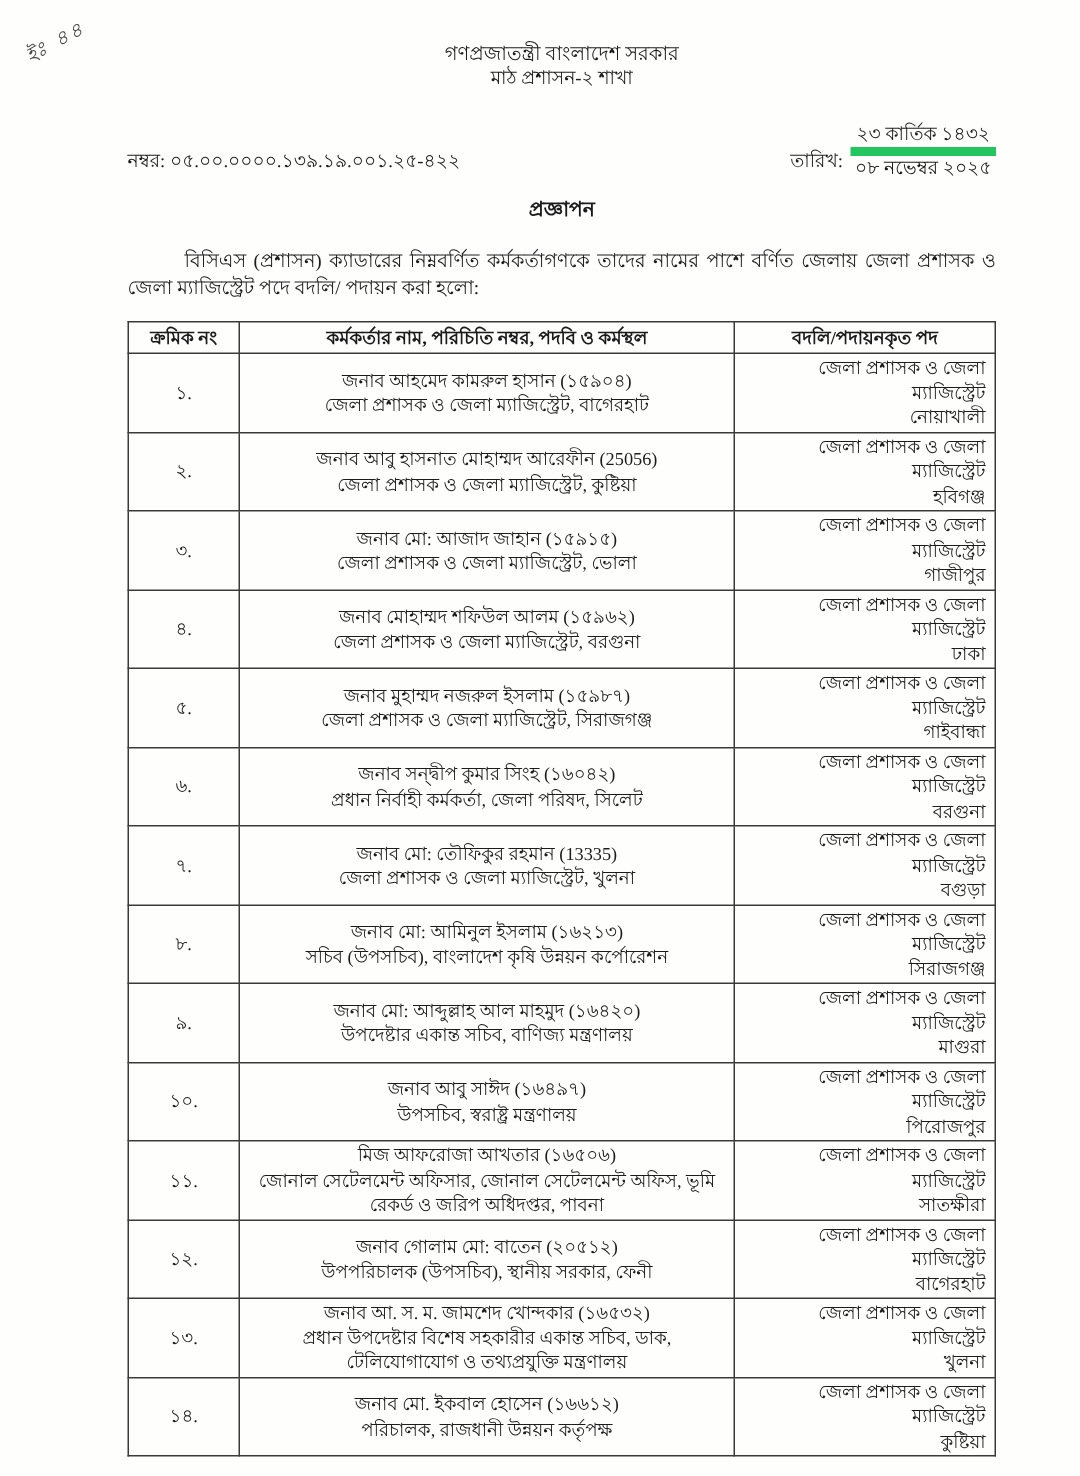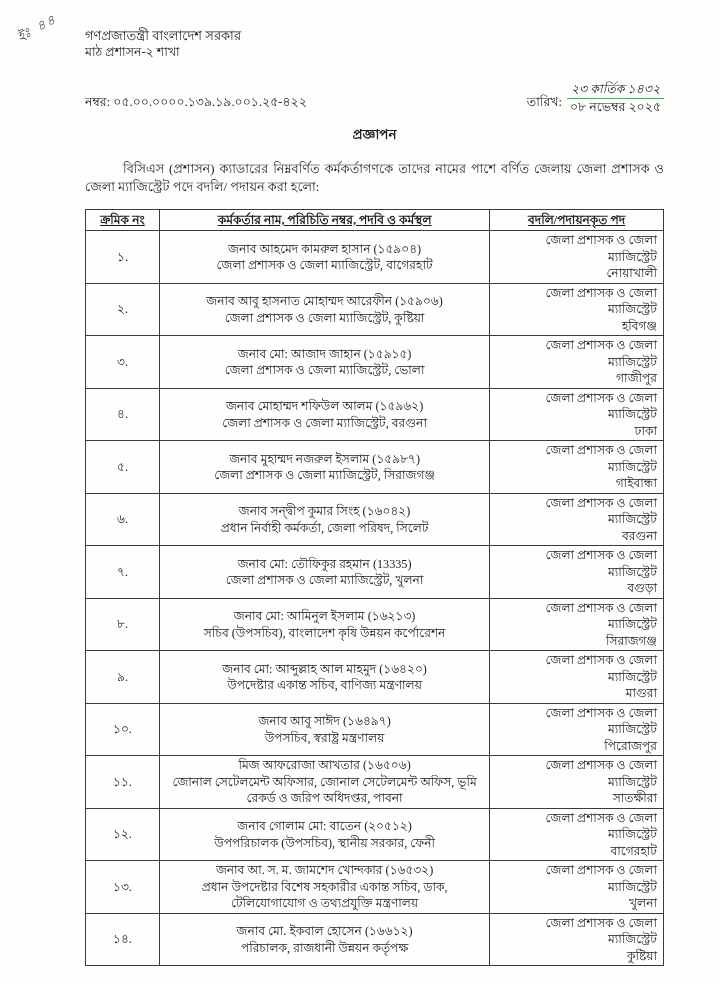--- a/index.html
+++ b/index.html
@@ -12,39 +12,39 @@
   .content{padding:28px 56px 0 85px;}
   
   .hand-mark{
     position:absolute;left:16px;top:18px;
     transform:rotate(-28deg);
     font-family:"DejaVu Sans",sans-serif;
     font-size:13px;color:#2a2a2a;letter-spacing:2px;opacity:.85;
     font-style:italic;
   }
   
-  .doc-header{line-height:16px;font-size:12.5px;}
+  .doc-header{text-align:center;line-height:16px;font-size:12.5px;}
   .doc-header .l1{font-size:13px;}
   .doc-header .web{font-weight:bold;font-family:"Liberation Sans","DejaVu Sans",sans-serif;font-size:13px;margin-top:1px;}
   
   .meta-row{display:flex;justify-content:space-between;align-items:flex-end;margin-top:22px;font-size:12.5px;}
   .memo-no{padding-bottom:2px;}
   .date-wrap{display:flex;align-items:flex-end;gap:5px;}
   .date-label{padding-bottom:2px;text-align:right;}
   .date-frac{display:inline-block;text-align:center;line-height:15px;}
-  .date-top{display:block;border-bottom:1px solid #22c55e;padding:0 3px 1px;font-style:italic;}
+  .date-top{display:block;border-bottom:6px solid #22c55e;padding:0 3px 1px;}
   .date-bottom{display:block;padding:1px 3px 0;}
   
   .doc-title{text-align:center;font-weight:bold;font-size:13.5px;margin-top:9px;}
   
   .intro{margin-top:13px;font-size:12.8px;line-height:18px;text-align:justify;text-indent:38px;}
   
   table.officers{border-collapse:collapse;width:100%;margin-top:12px;font-size:12.2px;}
   table.officers th,table.officers td{border:1.2px solid #3a3a3a;padding:1px 6px;vertical-align:middle;line-height:16.5px;}
-  table.officers th{font-weight:bold;padding:2px 4px;text-decoration:underline;}
+  table.officers th{font-weight:bold;padding:2px 4px;}
   col.c-sl{width:74px;}
   col.c-name{width:331px;}
   col.c-post{width:174px;}
   td.sl{text-align:center;}
   td.namecell div{text-align:center;}
   td.postcell{text-align:right;}
 </style>
 </head>
 <body>
 
@@ -99,21 +99,21 @@
     </td>
     <td class="postcell">
       <div>জেলা প্রশাসক ও জেলা ম্যাজিস্ট্রেট</div>
       <div>নোয়াখালী</div>
     </td>
   </tr>
 
   <tr>
     <td class="sl">২.</td>
     <td class="namecell">
-      <div>জনাব আবু হাসনাত মোহাম্মদ আরেফীন (১৫৯০৬)</div>
+      <div>জনাব আবু হাসনাত মোহাম্মদ আরেফীন (25056)</div>
       <div>জেলা প্রশাসক ও জেলা ম্যাজিস্ট্রেট, কুষ্টিয়া</div>
     </td>
     <td class="postcell">
       <div>জেলা প্রশাসক ও জেলা ম্যাজিস্ট্রেট</div>
       <div>হবিগঞ্জ</div>
     </td>
   </tr>
 
   <tr>
     <td class="sl">৩.</td>

